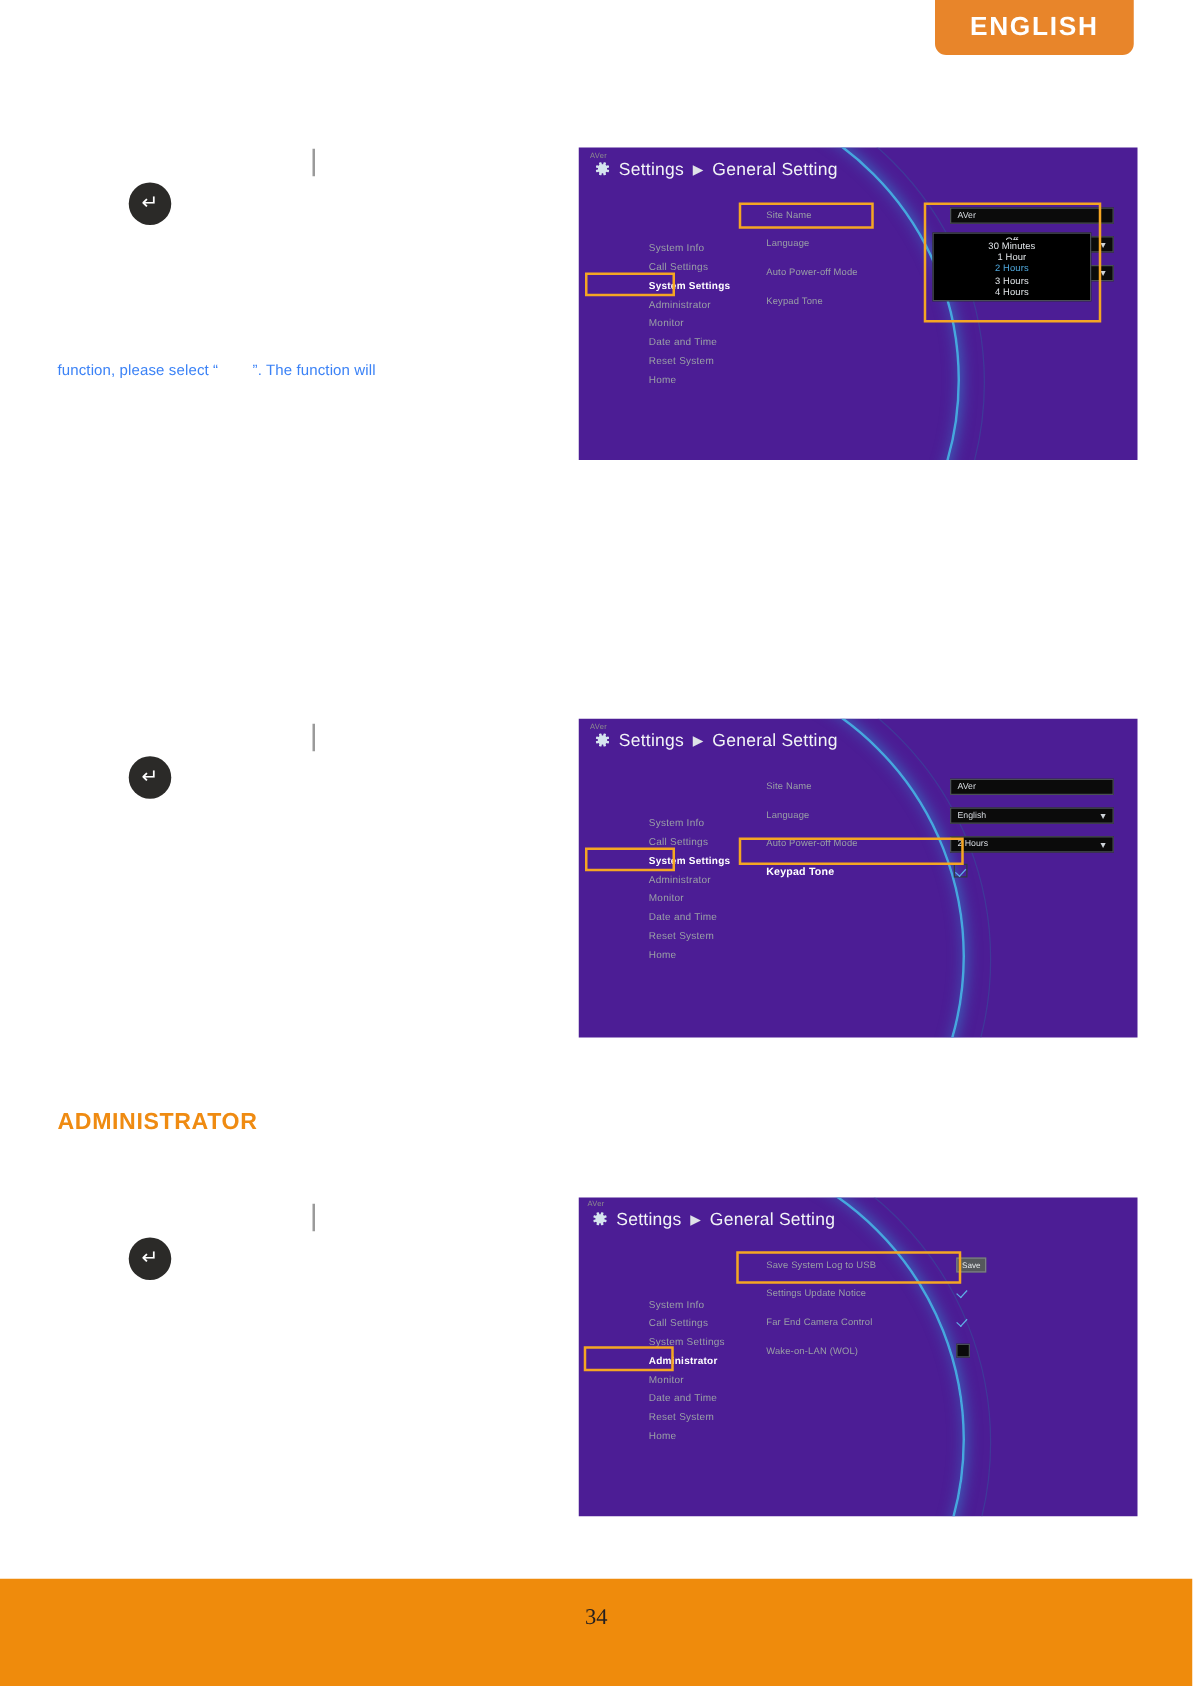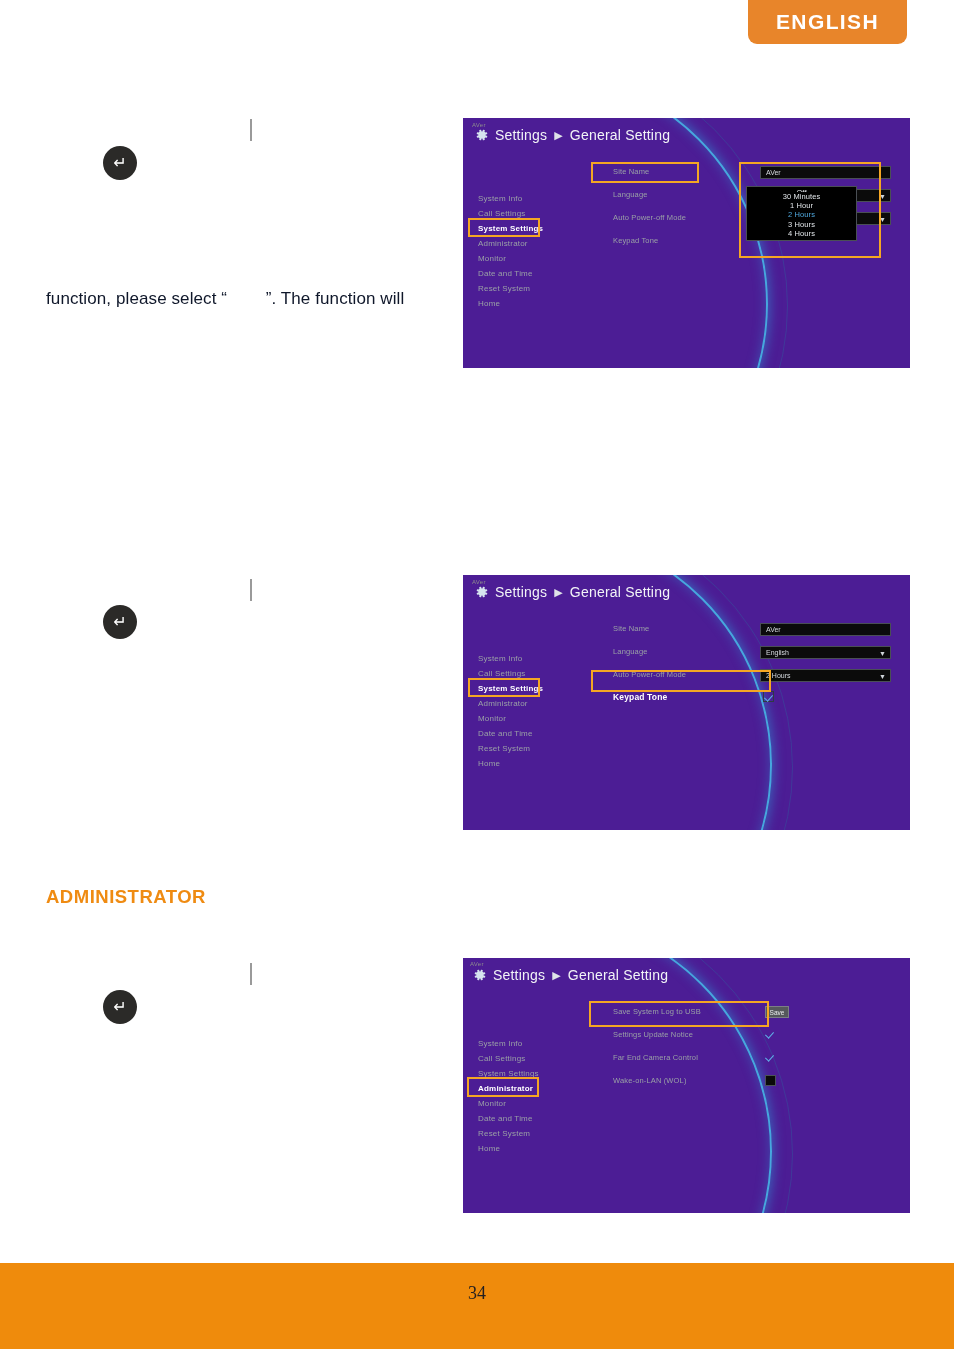--- a/index.html
+++ b/index.html
@@ -51,22 +51,22 @@
     line-height: 1;
   }
   .caret-mark {
     position: absolute;
     width: 2px;
     height: 22px;
     background: #9a9a9a;
   }
   .body-text {
     position: absolute;
-    font-size: 17px;
-    color: #0f172a;
+    font-size: 12px;
+    color: #3b82f6;
     white-space: pre;
     letter-spacing: 0.1px;
   }
   .section-heading {
     position: absolute;
     font-size: 18.5px;
     font-weight: bold;
     color: #ef8b12;
     letter-spacing: 0.5px;
   }
@@ -107,21 +107,21 @@
     color: #f2f4f7;
     font-size: 14px;
     letter-spacing: 0.2px;
   }
   .gear {
     width: 16px; height: 16px;
     display: inline-block;
   }
   .title-sep { color: #dfe3e8; font-size: 11px; padding: 0 1px; }
 
-  .nav { position: absolute; }
+  .nav { position: absolute; margin-left: 41px; }
   .nav-item {
     color: #9aa0a6;
     font-size: 8px;
     letter-spacing: 0.2px;
     height: 15px;
     line-height: 15px;
     padding-left: 6px;
     white-space: nowrap;
   }
   .nav-item.sel {
@@ -310,21 +310,21 @@
             <span>2 Hours</span>
             <span class="chev">▼</span>
           </span>
         </div>
         <div class="row">
           <span class="row-label">Keypad Tone</span>
         </div>
       </div>
       <div class="hl-box" style="left:128px; top:44px; width:108px; height:21px;"></div>
 
-      <div class="dropdown" style="left:283px; top:68px; width:111px;">
+      <div class="dropdown" style="left:283px; top:68px; width:127px;">
         <div class="dd-item clipped">Off</div>
         <div class="dd-item">30 Minutes</div>
         <div class="dd-item">1 Hour</div>
         <div class="dd-item cur">2 Hours</div>
         <div class="dd-item">3 Hours</div>
         <div class="dd-item">4 Hours</div>
       </div>
       <div class="hl-box" style="left:276px; top:44px; width:142px; height:96px;"></div>
     </div>
   </div>

